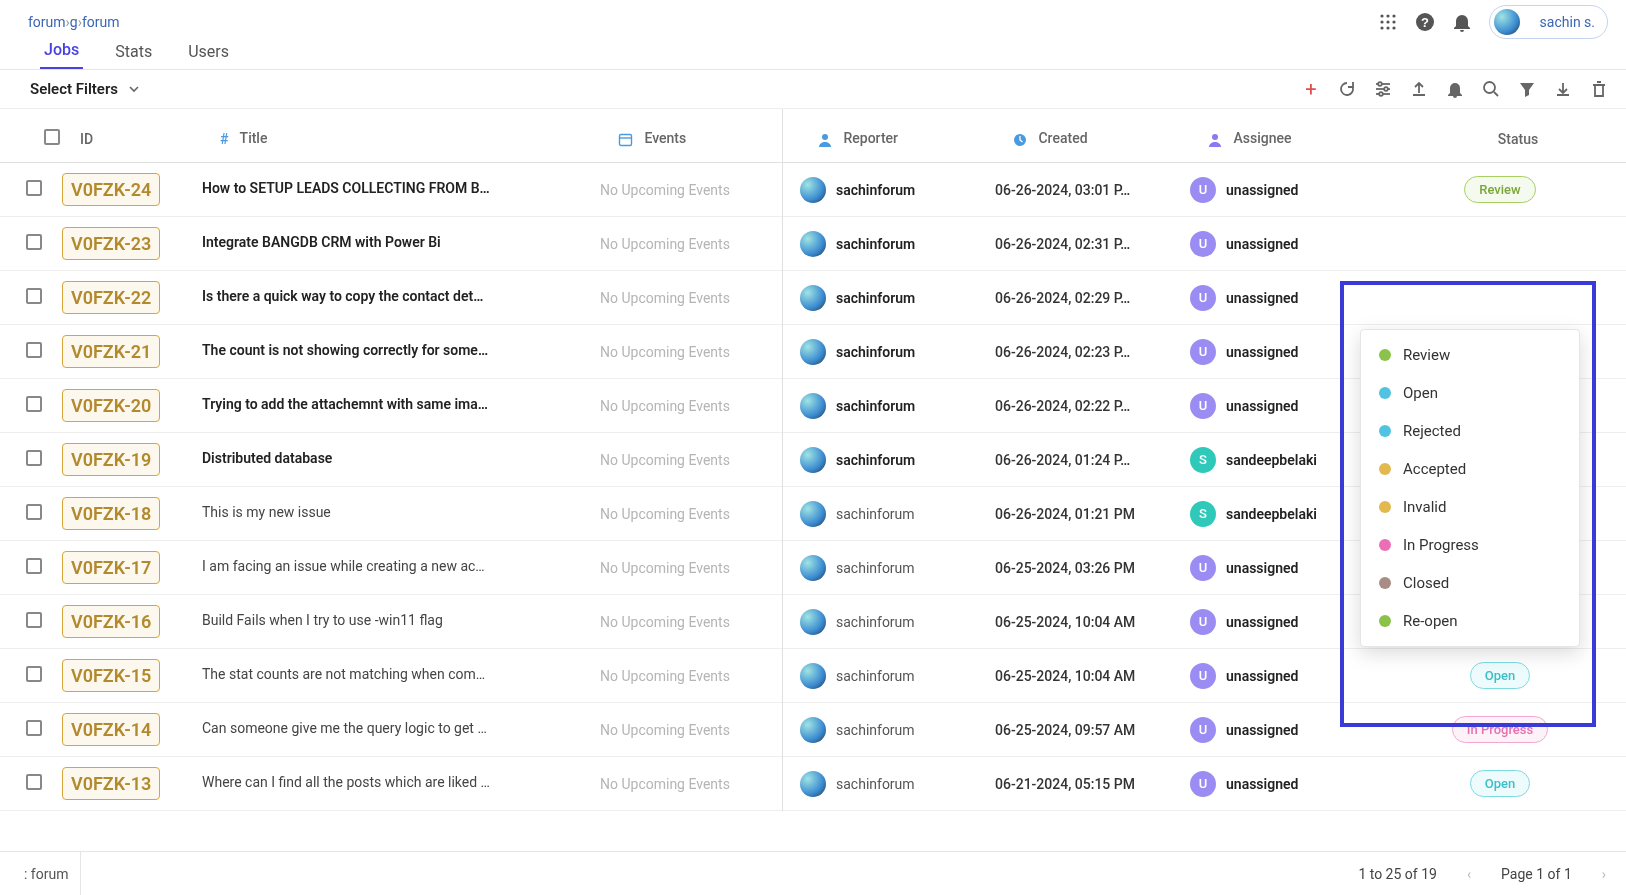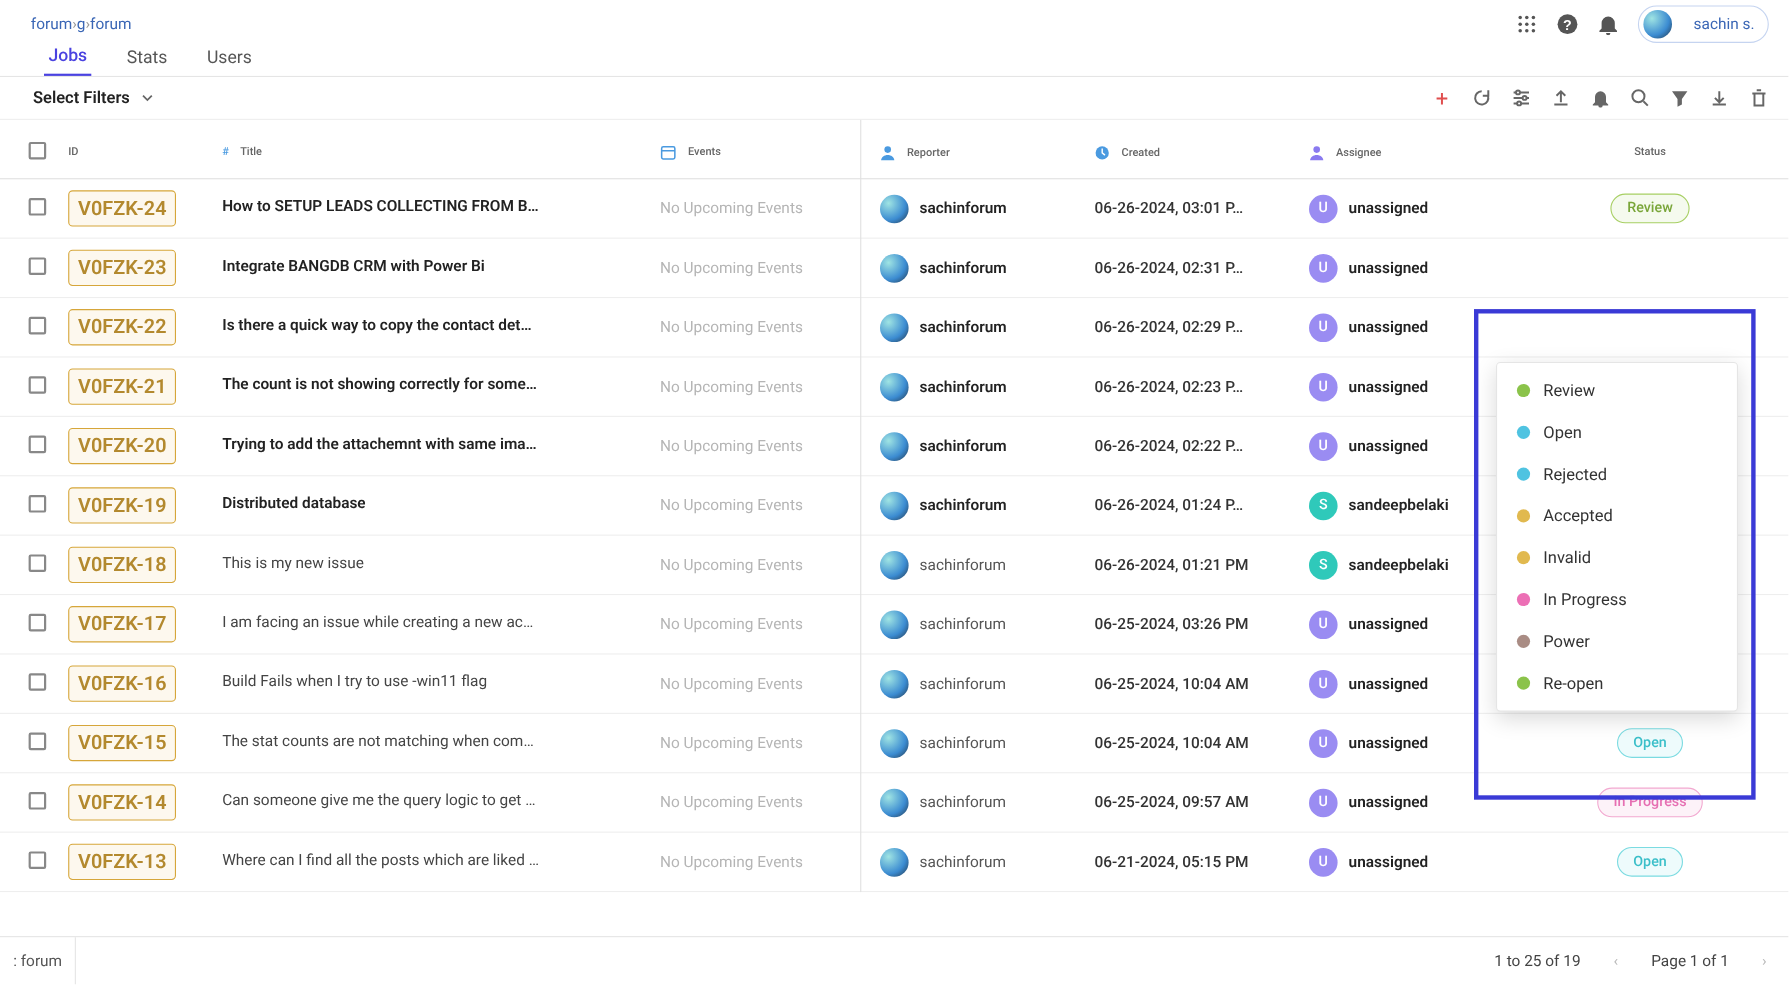--- a/index.html
+++ b/index.html
@@ -25,21 +25,21 @@
 .filters-row { display: flex; align-items: center; justify-content: space-between; padding: 10px 18px 10px 30px; border-bottom: 1px solid #eee; }
 .select-filters { display: flex; align-items: center; gap: 10px; font-weight: 600; cursor: pointer; font-size: 15px;}
 .toolbar { display: flex; align-items: center; gap: 18px; color: #666; }
 .toolbar .ticon { cursor: pointer; width: 18px; height: 18px; display: inline-flex; align-items: center; justify-content: center; }
 .toolbar .plus { color: #e04f4f; font-size: 20px; font-weight: 400; }
 
 
 .table-wrap { position: relative; }
 
 
-.thead { display: flex; align-items: center; border-bottom: 1px solid #e0e0e0; padding: 20px 0 14px 0; font-size: 10px; color: #666; font-weight: 500; }
+.thead { display: flex; align-items: center; border-bottom: 1px solid #e0e0e0; padding: 20px 0 14px 0; font-size: 14px; color: #666; font-weight: 500; justify-content: center; }
 .col-check { width: 62px; padding-left: 26px; }
 .col-id { width: 140px; }
 .col-title { width: 380px; }
 .col-events { width: 200px; margin-left: 18px; }
 .col-reporter { width: 195px; }
 .col-created { width: 195px; }
 .col-assignee { width: 220px; }
 .col-status { width: 180px; text-align: center; }
 .thead .icon-s { margin-right: 8px; display: inline-flex; vertical-align: middle; }
 
@@ -78,21 +78,21 @@
 .d-yell  { background: #e1b94f; }
 .d-pink  { background: #ec6fb5; }
 .d-brown { background: #a98c84; }
 
 
 .highlight-box { position: absolute; top: 172px; left: 1340px; width: 256px; height: 446px; border: 4px solid #3a3ad6; pointer-events: none; z-index: 20; }
 
 
 .footer { position: absolute; bottom: 0; left: 0; right: 0; height: 44px; border-top: 1px solid #e5e5e5; display: flex; align-items: center; justify-content: space-between; padding: 0 20px 0 0; background: #fff; }
 .footer .left { display: flex; align-items: center; height: 100%; }
-.footer .ftab { border-right: 1px solid #e5e5e5; padding: 0 12px; height: 100%; display: flex; align-items: center; color: #555; cursor: pointer; }
+.footer .ftab { border-right: 1px solid #e5e5e5; padding: 0 12px; height: 100%; display: flex; align-items: center; color: #555; cursor: pointer; margin-left: 12px; }
 .footer .right { display: flex; align-items: center; gap: 30px; color: #444; }
 .footer .nav { color: #bbb; cursor: pointer; }
 
 
 svg { display: block; }
 </style>
 </head>
 <body>
 
 <div class="topbar">
@@ -518,21 +518,21 @@
       <div class="opt">
         <span class="dot d-yell"></span>
         <span>Invalid</span>
       </div>
       <div class="opt">
         <span class="dot d-pink"></span>
         <span>In Progress</span>
       </div>
       <div class="opt">
         <span class="dot d-brown"></span>
-        <span>Power</span>
+        <span>Closed</span>
       </div>
       <div class="opt">
         <span class="dot d-green"></span>
         <span>Re-open</span>
       </div>
     </div>
 
   <div class="highlight-box"></div>
 
 </div>

